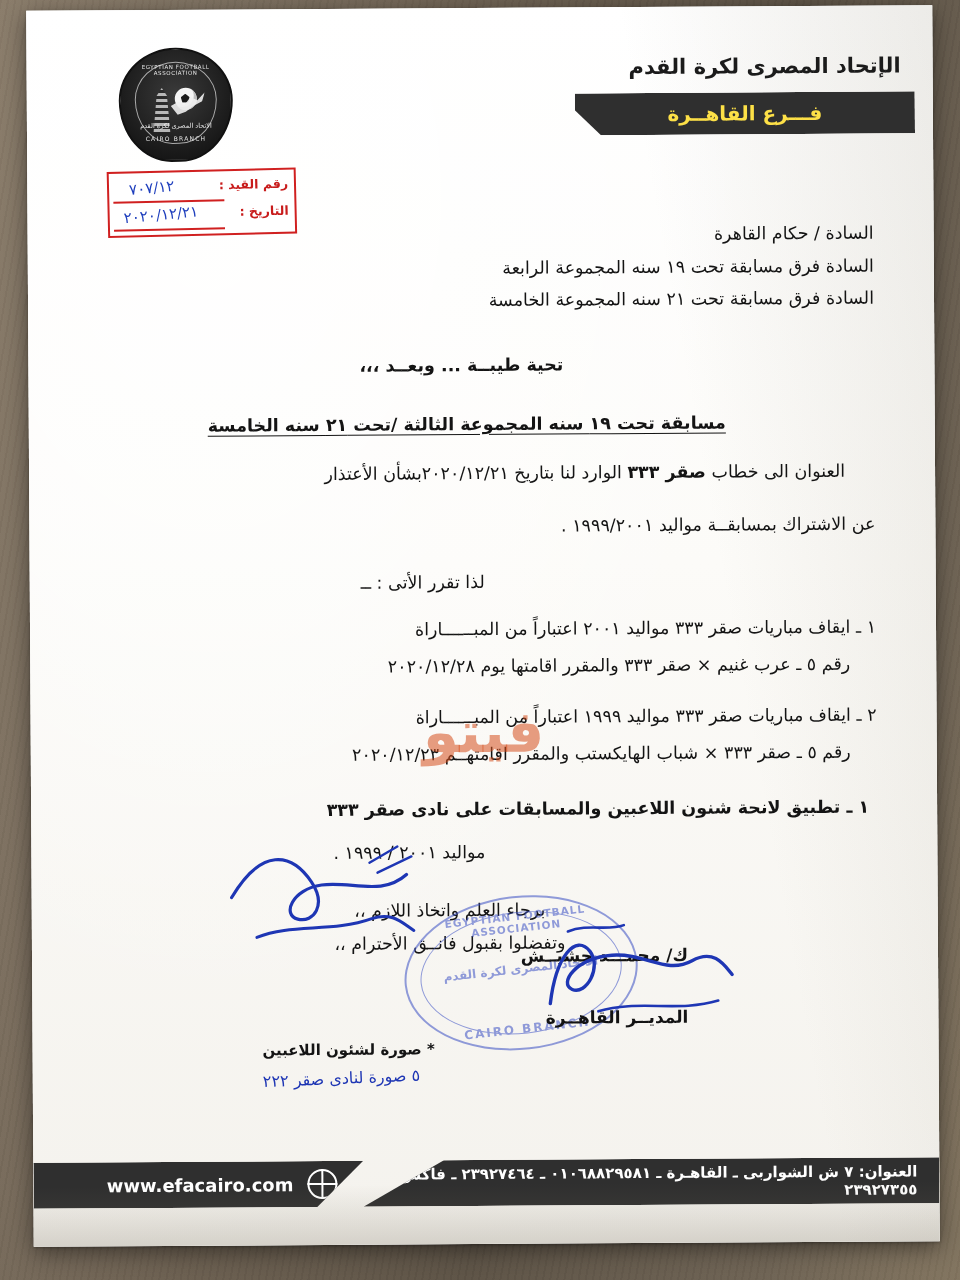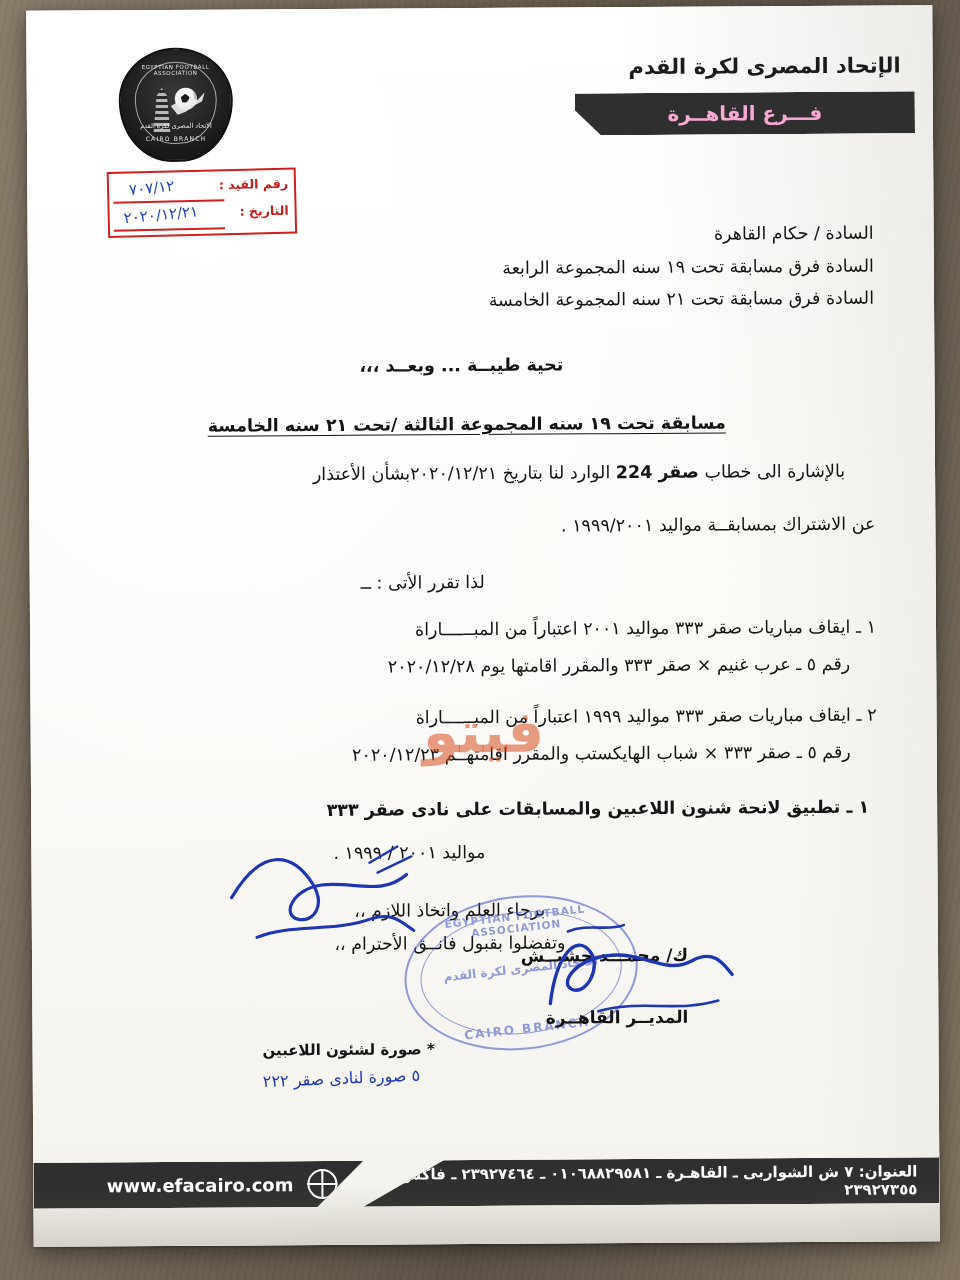--- a/index.html
+++ b/index.html
@@ -84,21 +84,21 @@
     right: -4px;
     width: 340px;
     height: 42px;
     background: #2f2f2f;
     clip-path: polygon(0 0, 100% 0, 100% 100%, 26px 100%, 0 40%);
     display: flex;
     align-items: center;
     justify-content: center;
   }
   .branch-banner span {
-    color: #f9a8d4;
+    color: #fde047;
     font-weight: bold;
     font-size: 20px;
     letter-spacing: 3px;
   }
 
   
   .logo-wrap {
     position: absolute;
     top: 6px;
     left: 62px;
@@ -474,21 +474,21 @@
     <div class="body-text">
       <p class="addr line">السادة / حكام القاهرة</p>
       <p class="addr line">السادة فرق مسابقة تحت ١٩ سنه المجموعة الرابعة</p>
       <p class="addr line">السادة فرق مسابقة تحت ٢١ سنه المجموعة الخامسة</p>
 
       <p class="greet">تحية طيبــة ... وبعــد ،،،</p>
 
       <p class="subject">مسابقة تحت ١٩ سنه المجموعة الثالثة /تحت ٢١ سنه الخامسة</p>
 
       <p class="para indent">
-        <span>بالإشارة الى خطاب </span><b class="strong">صقر 224</b><span> الوارد لنا بتاريخ ٢٠٢٠/١٢/٢١بشأن الأعتذار</span>
+        <span>العنوان الى خطاب </span><b class="strong">صقر ٣٣٣</b><span> الوارد لنا بتاريخ ٢٠٢٠/١٢/٢١بشأن الأعتذار</span>
       </p>
       <p class="para">عن الاشتراك بمسابقــة مواليد ١٩٩٩/٢٠٠١ .</p>
 
       <p class="decide">لذا تقرر الأتى : ــ</p>
 
       <p class="item">
         <span>١ ـ ايقاف مباريات صقر ٣٣٣ مواليد ٢٠٠١ اعتباراً من المبــــــاراة</span>
         <span class="sub">رقم ٥ ـ عرب غنيم × صقر ٣٣٣ والمقرر اقامتها يوم ٢٠٢٠/١٢/٢٨</span>
       </p>
 

